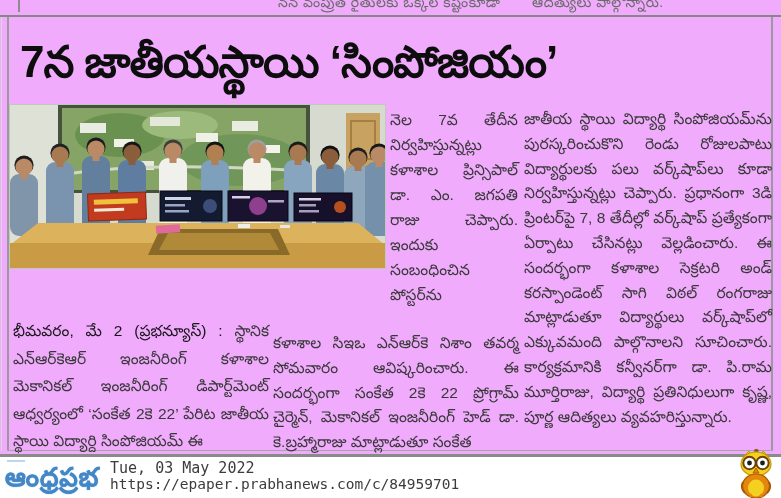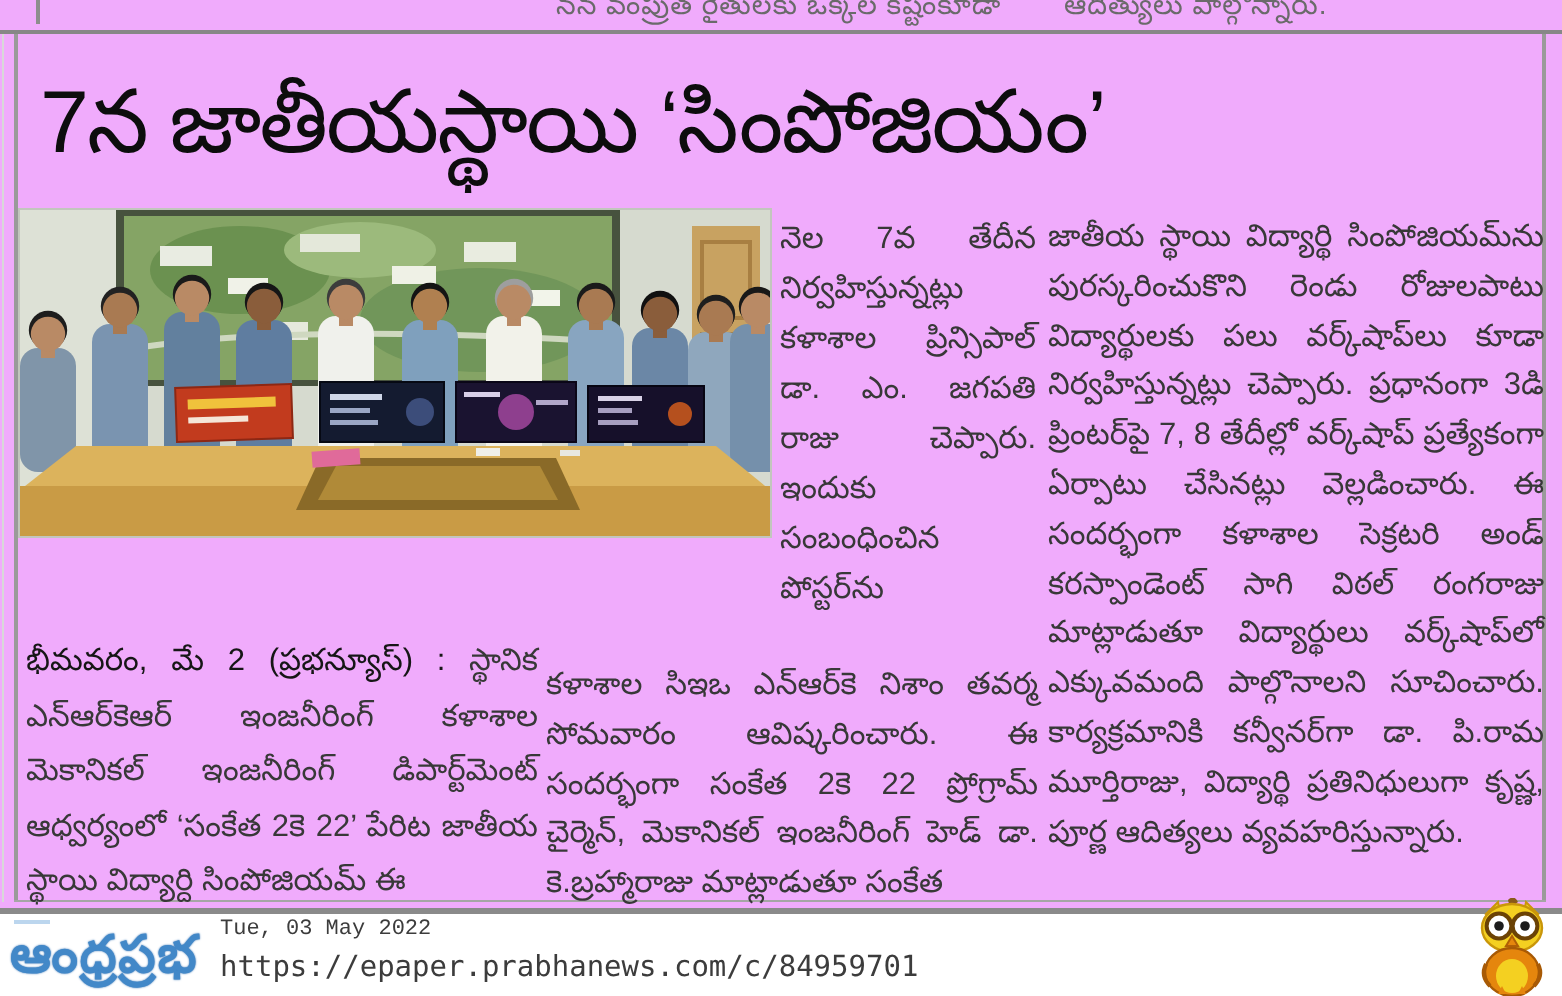--- a/index.html
+++ b/index.html
@@ -20,21 +20,21 @@
   
   .rule-top { position:absolute; left:0; top:15px; width:781px; height:2px; background:#878787; }
   .border-left { position:absolute; left:7px; top:17px; width:2px; height:434px; background:#9a9a9a; }
   .border-left-faint { position:absolute; left:1px; top:17px; width:1px; height:434px; background:#d8d8d8; }
   .border-right { position:absolute; left:771px; top:17px; width:2px; height:434px; background:#9a9a9a; }
   .rule-bottom-thin { position:absolute; left:7px; top:450px; width:766px; height:1px; background:#a5a5a5; }
   .rule-bottom-thick { position:absolute; left:0; top:454px; width:781px; height:3px; background:#8a8a8a; }
 
   .headline {
     position:absolute; left:20px; top:33px; width:748px;
-    font-size:44px; line-height:58px; font-weight:400; color:#0d0d0d;
+    font-size:44px; line-height:58px; font-weight:700; color:#0d0d0d;
     letter-spacing:-1px; white-space:nowrap;
   }
 
   .photo {
     position:absolute; left:10px; top:105px; width:375px; height:163px;
     background:#d4d9cf; outline:1px solid #c2c6bd;
   }
   .photo svg { display:block; width:100%; height:100%; }
 
   .caption {
@@ -51,21 +51,21 @@
 
   .footer { position:absolute; left:0; top:457px; width:781px; height:41px; background:#ffffff; }
   .logo {
     position:absolute; left:5px; top:5px;
     font-size:26px; font-weight:800; color:#4288c8;
     text-shadow:0 0 1px #2a6bb0; letter-spacing:1px; white-space:nowrap;
   }
   .logo::before { content:""; position:absolute; left:2px; top:-2px; width:18px; height:2px; background:#bcd6ee; }
   .logo::after  { content:""; position:absolute; left:2px; bottom:-2px; width:90px; height:2px; background:#bcd6ee; }
   .meta { position:absolute; left:110px; font-family:"DejaVu Sans Mono", monospace; color:#3c3c3c; white-space:nowrap; }
-  .meta-date { top:2px; font-size:11px;font-family:Liberation Mono, monospace; }
+  .meta-date { top:2px; font-size:15px; }
   .meta-url  { top:19px; font-size:14.5px; }
   .mascot { position:absolute; right:4px; top:-8px; width:42px; height:50px; }
 </style>
 </head>
 <body>
 
 <div class="page">
 
   <div class="top-strip">
     <div class="frag frag-left">నన వంప్రుత రైతులకు ఒక్కల కష్టంకూడా</div>

